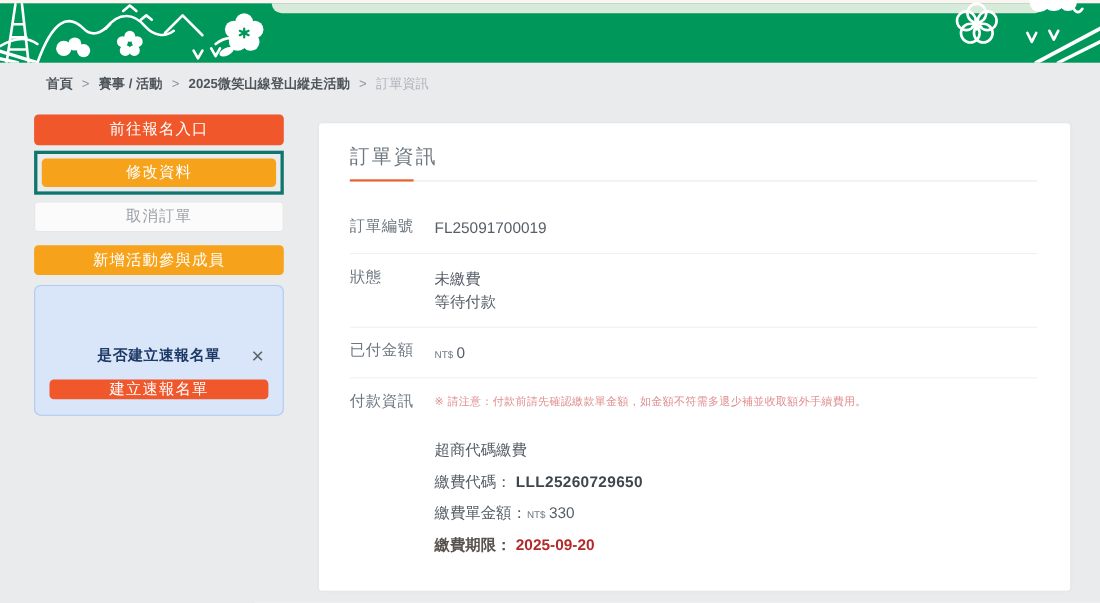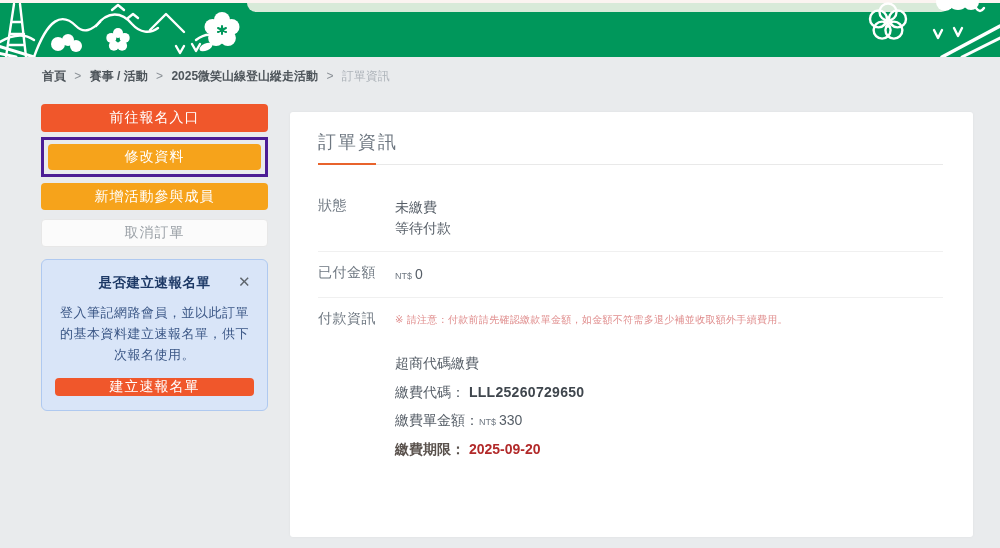--- a/index.html
+++ b/index.html
@@ -17,38 +17,38 @@
   .deco-left  { position:absolute; left:0;  top:0; width:250px; height:57px; }
   .deco-right { position:absolute; right:0; top:0; width:150px; height:57px; }
 
   
   .breadcrumb { position:absolute; top:68px; left:42px; font-size:12px; white-space:nowrap; }
   .crumb { color:#4E555B; font-weight:bold; cursor:pointer; }
   .crumb.current { color:#AEB4BA; font-weight:normal; cursor:default; }
   .crumb-sep { color:#8A9096; margin:0 5px; font-weight:normal; }
 
   
-  .sidebar { position:absolute; left:41px; top:104px; width:227px;font-family:Liberation Serif, serif; }
+  .sidebar { position:absolute; left:31px; top:104px; width:227px; }
   .sbtn {
     display:flex; align-items:center; justify-content:center;
     width:100%; height:28px; border-radius:4px;
     font-size:14px; color:#FFFFFF; cursor:pointer; letter-spacing:1px;
   }
   .sbtn.primary { background:#F0572B; margin-bottom:5px; }
   .sbtn.amber   { background:#F6A31B; }
   .sbtn.amber.add { height:27px; margin-bottom:9px; }
   .sbtn.ghost   { background:#FBFBFB; border:1px solid #E7E7E7; color:#9BA1A7; margin-bottom:12px; }
-  .highlight-box { border:3px solid #4c1d95; padding:4px; margin-bottom:6px; }
+  .highlight-box { border:3px solid #0f766e; padding:4px; margin-bottom:6px; }
   .highlight-box .sbtn { height:26px; }
 
   .panel {
     background:#D9E5F8; border:1px solid #AFC9F0; border-radius:6px;
     padding:12px 13px 14px;
   }
-  .panel-head { display:flex; align-items:center; }
+  .panel-head { display:flex; align-items:flex-end;margin-top:40px; }
   .panel-title { flex:1; text-align:center; padding-left:16px; padding-top:2px;
     font-size:13.5px; font-weight:bold; color:#1D3966; letter-spacing:0.5px; }
   .panel-close { width:16px; font-size:15px; line-height:15px; color:#5F666D; cursor:pointer; }
   .panel-body { margin-top:10px; font-size:13px; line-height:1.62; color:#3A5685; text-align:center; letter-spacing:0.5px; }
   .panel-action {
     margin-top:13px; height:18px; background:#F0572B; border-radius:4px;
     color:#FFFFFF; display:flex; align-items:center; justify-content:center;
     font-size:14px; cursor:pointer; letter-spacing:1px;
   }
 
@@ -147,38 +147,41 @@
   <span class="crumb current">訂單資訊</span>
 </div>
 
 <div class="sidebar">
   <div class="sbtn primary">前往報名入口</div>
 
   <div class="highlight-box">
     <div class="sbtn amber">修改資料</div>
   </div>
 
+  <div class="sbtn ghost">取消訂單</div>
   <div class="sbtn amber add">新增活動參與成員</div>
-  <div class="sbtn ghost">取消訂單</div>
 
   <div class="panel">
     <div class="panel-head">
       <div class="panel-title">是否建立速報名單</div>
       <div class="panel-close">✕</div>
     </div>
-    <div class="panel-body">登入筆記網路會員，並以此訂單的基本資料建立速報名單，供下次報名使用。</div>
     <div class="panel-action">建立速報名單</div>
   </div>
 </div>
 
 <div class="card">
   <div class="card-title">訂單資訊</div>
   <div class="title-rule"></div>
 
   <div class="rows">
+    <div class="row">
+      <div class="row-label">訂單編號</div>
+      <div class="row-value">FL25091700019</div>
+    </div>
 
     <div class="row">
       <div class="row-label">狀態</div>
       <div class="row-value">
         <div>未繳費</div>
         <div>等待付款</div>
       </div>
     </div>
 
 

